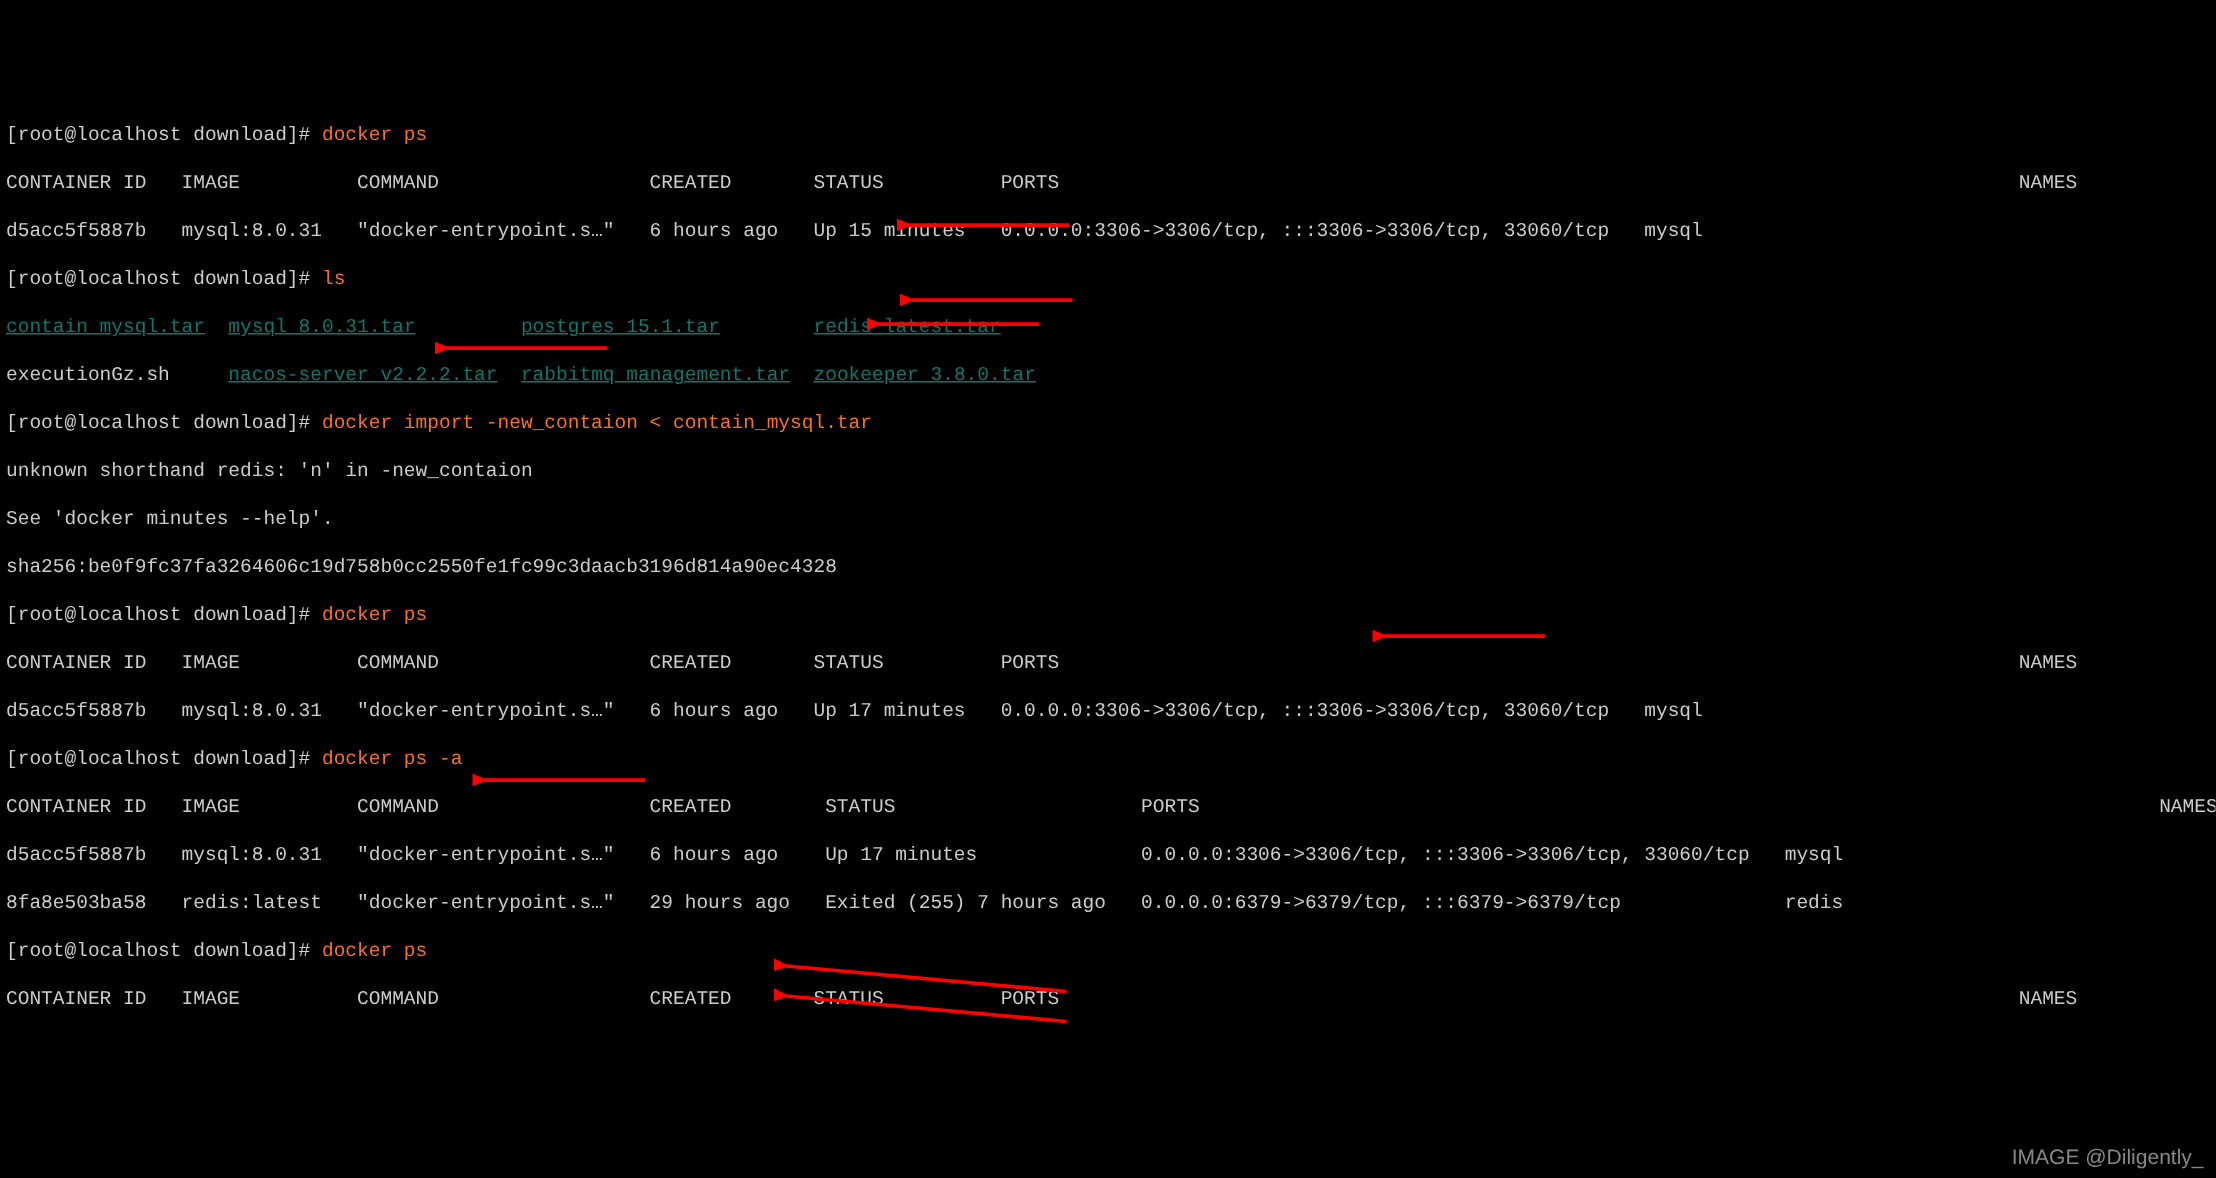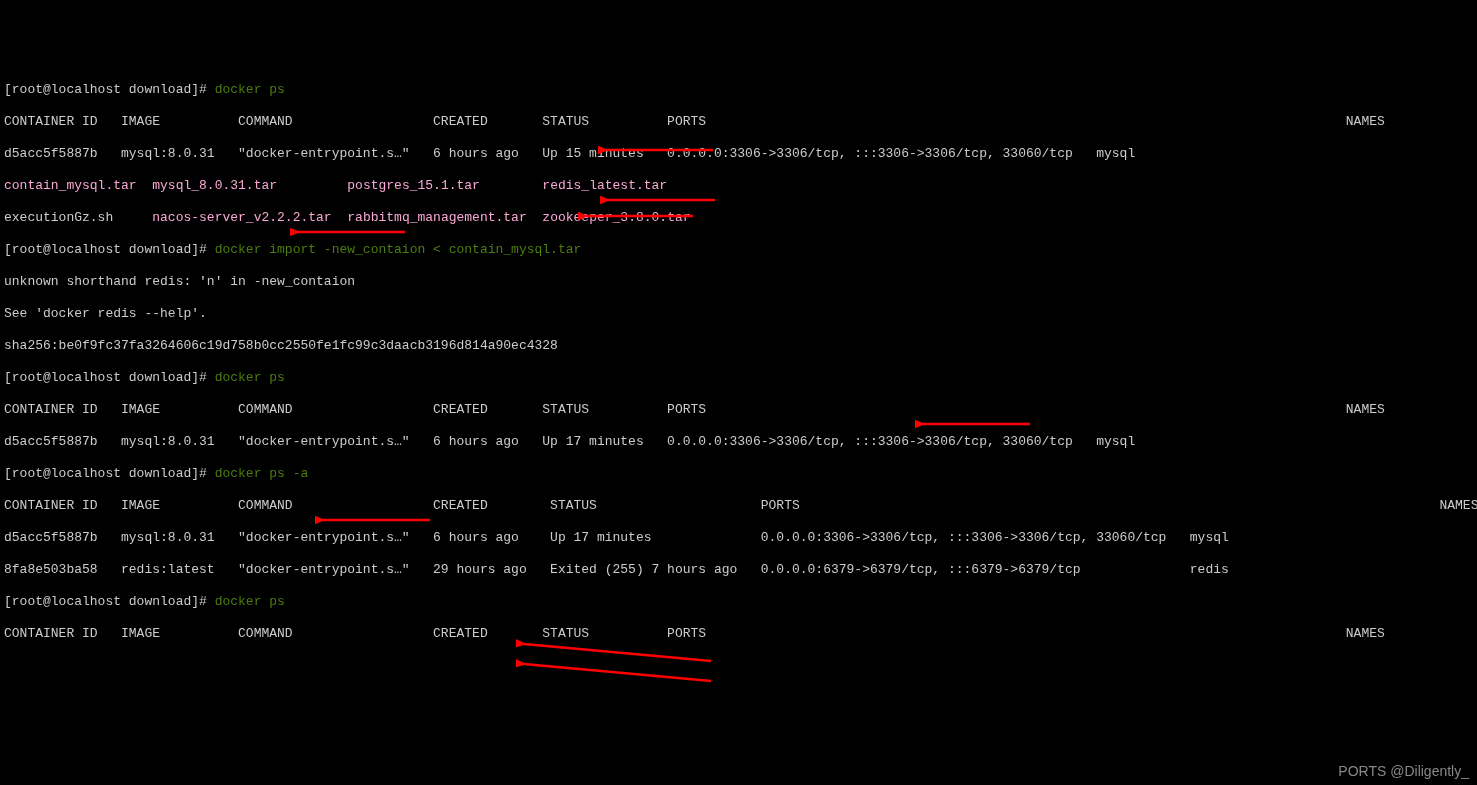--- a/index.html
+++ b/index.html
@@ -10,43 +10,44 @@
     margin: 0;
     padding: 2px 4px;
     white-space: pre;
     line-height: 16px;
     position: relative;
     width: 1477px;
     height: 785px;
     overflow: hidden;
     box-sizing: border-box;
   }
-  .red { color: #f9a8d4; }
-  .white { color: #4d7c0f; }
+  .red { color: #0f766e; text-decoration: underline; }
+  .white { color: #f97316; }
   .watermark {
     position: absolute; bottom: 6px; right: 8px; color: #888; font-size: 14px;
     font-family: "Microsoft YaHei", sans-serif;
   }
   svg.arrow { position: absolute; pointer-events: none; }
   .line { display:block; }
 </style>
 </head>
 <body>
 
 
 
 <div>
 <span class="line"><span>[root@localhost download]# </span><span class="white">docker ps</span></span>
 <span class="line">CONTAINER ID   IMAGE          COMMAND                  CREATED       STATUS          PORTS                                                                                  NAMES</span>
 <span class="line">d5acc5f5887b   mysql:8.0.31   "docker-entrypoint.s…"   6 hours ago   Up 15 minutes   0.0.0.0:3306-&gt;3306/tcp, :::3306-&gt;3306/tcp, 33060/tcp   mysql</span>
+<span class="line"><span>[root@localhost download]# </span><span class="white">ls</span></span>
 <span class="line"><span class="red">contain_mysql.tar</span>  <span class="red">mysql_8.0.31.tar</span>         <span class="red">postgres_15.1.tar</span>        <span class="red">redis_latest.tar</span></span>
 <span class="line"><span>executionGz.sh</span>     <span class="red">nacos-server_v2.2.2.tar</span>  <span class="red">rabbitmq_management.tar</span>  <span class="red">zookeeper_3.8.0.tar</span></span>
 <span class="line"><span>[root@localhost download]# </span><span class="white">docker import -new_contaion &lt; contain_mysql.tar</span></span>
 <span class="line">unknown shorthand redis: 'n' in -new_contaion</span>
-<span class="line">See 'docker redis --help'.</span>
+<span class="line">See 'docker minutes --help'.</span>
 <span class="line">sha256:be0f9fc37fa3264606c19d758b0cc2550fe1fc99c3daacb3196d814a90ec4328</span>
 <span class="line"><span>[root@localhost download]# </span><span class="white">docker ps</span></span>
 <span class="line">CONTAINER ID   IMAGE          COMMAND                  CREATED       STATUS          PORTS                                                                                  NAMES</span>
 <span class="line">d5acc5f5887b   mysql:8.0.31   "docker-entrypoint.s…"   6 hours ago   Up 17 minutes   0.0.0.0:3306-&gt;3306/tcp, :::3306-&gt;3306/tcp, 33060/tcp   mysql</span>
 <span class="line"><span>[root@localhost download]# </span><span class="white">docker ps -a</span></span>
 <span class="line">CONTAINER ID   IMAGE          COMMAND                  CREATED        STATUS                     PORTS                                                                                  NAMES</span>
 <span class="line">d5acc5f5887b   mysql:8.0.31   "docker-entrypoint.s…"   6 hours ago    Up 17 minutes              0.0.0.0:3306-&gt;3306/tcp, :::3306-&gt;3306/tcp, 33060/tcp   mysql</span>
 <span class="line">8fa8e503ba58   redis:latest   "docker-entrypoint.s…"   29 hours ago   Exited (255) 7 hours ago   0.0.0.0:6379-&gt;6379/tcp, :::6379-&gt;6379/tcp              redis</span>
 <span class="line"><span>[root@localhost download]# </span><span class="white">docker ps</span></span>
 <span class="line">CONTAINER ID   IMAGE          COMMAND                  CREATED       STATUS          PORTS                                                                                  NAMES</span>
@@ -60,21 +61,21 @@
 
 
 
 
 
 
 
 
 </div>
 
-<div class="watermark">PORTS @Diligently_</div>
+<div class="watermark">IMAGE @Diligently_</div>
 
 
 <svg class="arrow" style="left:598px;top:140px" width="120" height="20">
     <defs>
       <marker id="ah" markerWidth="10" markerHeight="8" refX="1" refY="4" orient="auto">
         <polygon points="10,0 0,4 10,8" fill="#f00"></polygon>
       </marker>
     </defs>
     <line x1="115" y1="10" x2="8" y2="10" stroke="#f00" stroke-width="2.5" marker-end="url(#ah)"></line>
   </svg>

